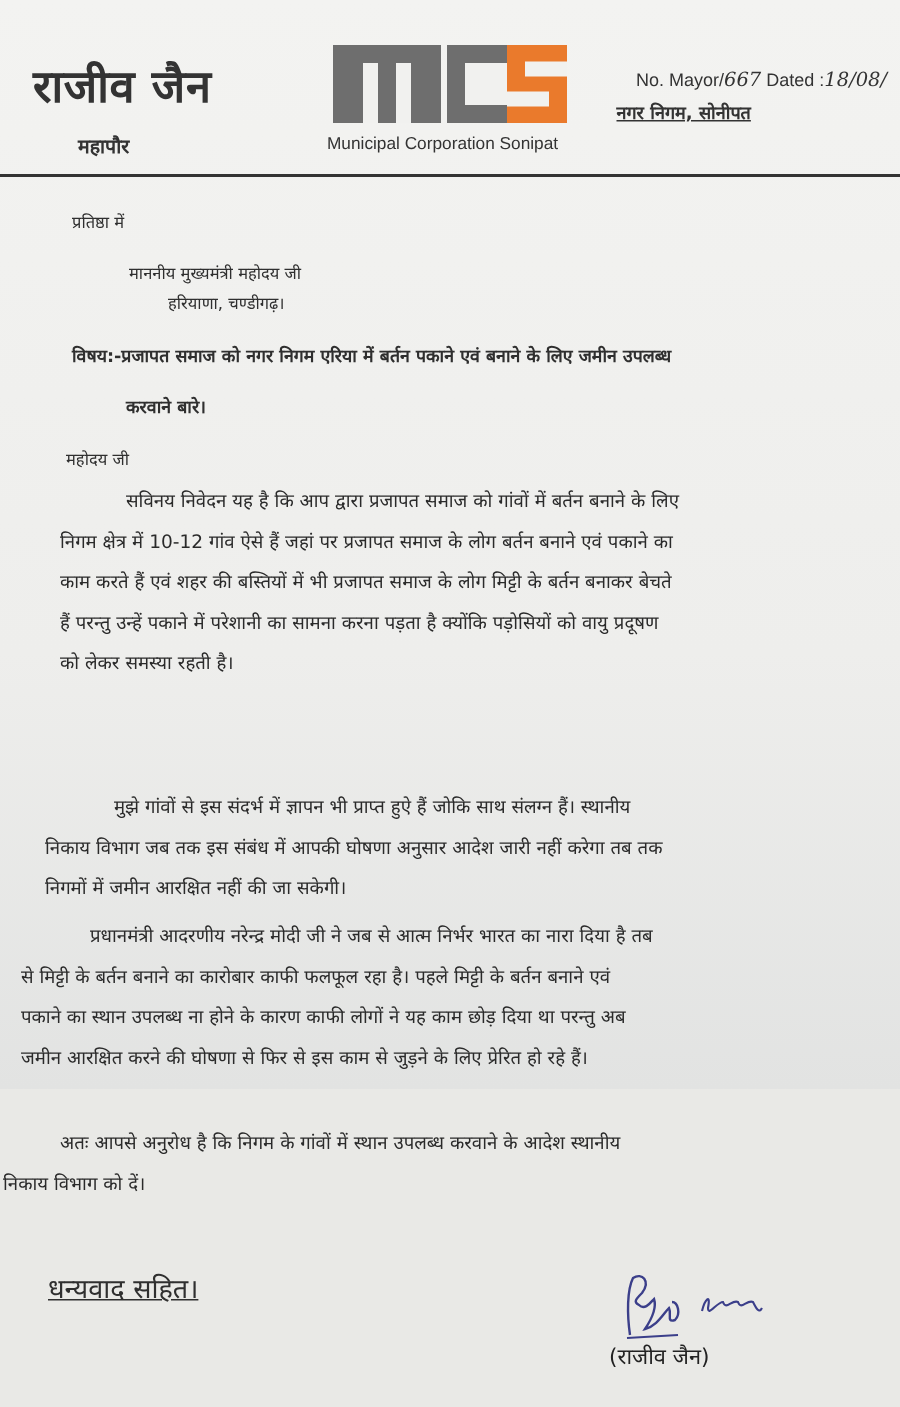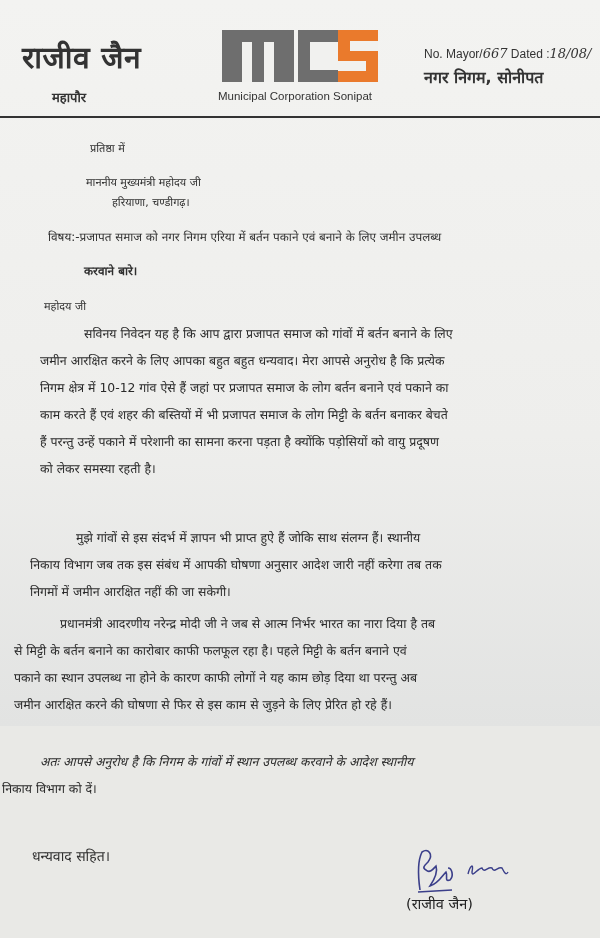--- a/index.html
+++ b/index.html
@@ -11,21 +11,21 @@
   .logo-m{position:absolute;left:0;top:0;width:72px;height:52px;background:#6e6e6e;}
   .logo-m .gap{position:absolute;top:12px;width:10px;height:40px;background:#f1f1ef;}
   .logo-c{position:absolute;left:76px;top:0;width:40px;height:52px;background:#6e6e6e;}
   .logo-c .inner{position:absolute;left:12px;top:12px;width:28px;height:28px;background:#f1f1ef;}
   .logo-s{position:absolute;left:116px;top:0;width:40px;height:52px;background:#ea7a2c;}
   .logo-s .cut1{position:absolute;left:12px;top:11px;width:28px;height:10px;background:#f1f1ef;}
   .logo-s .cut2{position:absolute;left:0;top:31px;width:28px;height:10px;background:#f1f1ef;}
   .logo-text{position:absolute;left:218px;top:90px;font-size:11.5px;color:#333;font-family:"Liberation Sans",sans-serif;}
   .ref{position:absolute;left:424px;top:46px;font-size:12px;font-family:"Liberation Sans",sans-serif;color:#333;white-space:nowrap;}
   .ref .hand{font-family:"DejaVu Serif",serif;font-style:italic;color:#333;font-size:13px;}
-  .ref2{position:absolute;left:424px;top:66px;font-size:16px;font-weight:bold;color:#333;}
+  .ref2{position:absolute;left:411px;top:66px;font-size:12px;font-weight:bold;color:#333;text-decoration:underline;}
   .rule{position:absolute;left:0;top:116px;width:600px;height:2px;background:#333;}
   .t{position:absolute;font-size:11.8px;color:#2f2f2f;white-space:nowrap;}
   .body{position:absolute;font-size:12.4px;color:#2a2a2a;line-height:27px;}
   .sig{position:absolute;left:412px;top:846px;width:120px;height:50px;}
 </style>
 </head>
 <body>
 
 <div class="page">
 
@@ -48,57 +48,56 @@
   </div>
   <div class="logo-text">Municipal Corporation Sonipat</div>
 
   <div class="ref">
     <span>No. Mayor/</span><span class="hand">667</span><span> Dated :</span><span class="hand">18/08/</span>
   </div>
   <div class="ref2">नगर निगम, सोनीपत</div>
 
   <div class="rule"></div>
 
-  <div class="t" style="left:48px;top:140px;font-size:11px;margin-left:42px;">प्रतिष्ठा में</div>
+  <div class="t" style="left:48px;top:140px;font-size:11px;">प्रतिष्ठा में</div>
   <div class="t" style="left:86px;top:174px;font-size:11px;">माननीय मुख्यमंत्री महोदय जी</div>
   <div class="t" style="left:86px;top:194px;font-size:11px;margin-left:26px;">हरियाणा, चण्डीगढ़।</div>
 
-  <div class="t" style="left:48px;top:228px;font-weight:normal;">विषय:-प्रजापत समाज को नगर निगम एरिया में बर्तन पकाने एवं बनाने के लिए जमीन उपलब्ध</div>
+  <div class="t" style="left:48px;top:228px;font-weight:bold;">विषय:-प्रजापत समाज को नगर निगम एरिया में बर्तन पकाने एवं बनाने के लिए जमीन उपलब्ध</div>
   <div class="t" style="left:84px;top:262px;font-weight:bold;">करवाने बारे।</div>
 
   <div class="t" style="left:44px;top:298px;font-size:11px;">महोदय जी</div>
 
   <div class="body" style="left:40px;top:320px;width:520px;">
     <div style="padding-left:44px;">सविनय निवेदन यह है कि आप द्वारा प्रजापत समाज को गांवों में बर्तन बनाने के लिए</div>
-    <div>जमीन आरक्षित करने के लिए आपका बहुत बहुत धन्यवाद। मेरा आपसे अनुरोध है कि प्रत्येक</div>
     <div>निगम क्षेत्र में 10-12 गांव ऐसे हैं जहां पर प्रजापत समाज के लोग बर्तन बनाने एवं पकाने का</div>
     <div>काम करते हैं एवं शहर की बस्तियों में भी प्रजापत समाज के लोग मिट्टी के बर्तन बनाकर बेचते</div>
     <div>हैं परन्तु उन्हें पकाने में परेशानी का सामना करना पड़ता है क्योंकि पड़ोसियों को वायु प्रदूषण</div>
     <div>को लेकर समस्या रहती है।</div>
   </div>
 
   <div class="body" style="left:30px;top:510px;width:540px;">
     <div style="padding-left:46px;margin-top:14px;">मुझे गांवों से इस संदर्भ में ज्ञापन भी प्राप्त हुऐ हैं जोकि साथ संलग्न हैं। स्थानीय</div>
     <div>निकाय विभाग जब तक इस संबंध में आपकी घोषणा अनुसार आदेश जारी नहीं करेगा तब तक</div>
     <div>निगमों में जमीन आरक्षित नहीं की जा सकेगी।</div>
   </div>
 
   <div class="body" style="left:14px;top:610px;width:570px;">
     <div style="padding-left:46px;">प्रधानमंत्री आदरणीय नरेन्द्र मोदी जी ने जब से आत्म निर्भर भारत का नारा दिया है तब</div>
     <div>से मिट्टी के बर्तन बनाने का कारोबार काफी फलफूल रहा है। पहले मिट्टी के बर्तन बनाने एवं</div>
     <div>पकाने का स्थान उपलब्ध ना होने के कारण काफी लोगों ने यह काम छोड़ दिया था परन्तु अब</div>
     <div>जमीन आरक्षित करने की घोषणा से फिर से इस काम से जुड़ने के लिए प्रेरित हो रहे हैं।</div>
   </div>
 
   <div class="body" style="left:2px;top:748px;width:590px;">
-    <div style="padding-left:38px;font-style:italic;">अतः आपसे अनुरोध है कि निगम के गांवों में स्थान उपलब्ध करवाने के आदेश स्थानीय</div>
+    <div style="padding-left:38px;">अतः आपसे अनुरोध है कि निगम के गांवों में स्थान उपलब्ध करवाने के आदेश स्थानीय</div>
     <div>निकाय विभाग को दें।</div>
   </div>
 
-  <div class="t" style="left:32px;top:846px;font-size:14px;">धन्यवाद सहित।</div>
+  <div class="t" style="left:32px;top:846px;font-size:18px;text-decoration:underline;">धन्यवाद सहित।</div>
 
   <svg class="sig" viewBox="0 0 120 50">
     <path d="M8 44 C6 30,6 14,10 6 C16 2,22 8,16 16 C12 20,10 22,14 24 C18 28,22 22,24 20 C26 26,22 34,18 40 C26 38,30 30,34 26 C36 30,32 36,38 34 C42 30,40 22,36 22" fill="none" stroke="#3b3f8a" stroke-width="1.6"></path>
     <path d="M6 46 L40 44" fill="none" stroke="#3b3f8a" stroke-width="1.4"></path>
     <path d="M56 28 C58 20,62 16,60 26 C60 32,66 22,70 22 C72 28,76 20,80 22 C82 28,86 20,90 22 C92 26,94 30,96 26" fill="none" stroke="#3b3f8a" stroke-width="1.4"></path>
   </svg>
 
   <div class="t" style="left:406px;top:893px;font-size:14.5px;color:#222;">(राजीव जैन)</div>
 </div>
 

